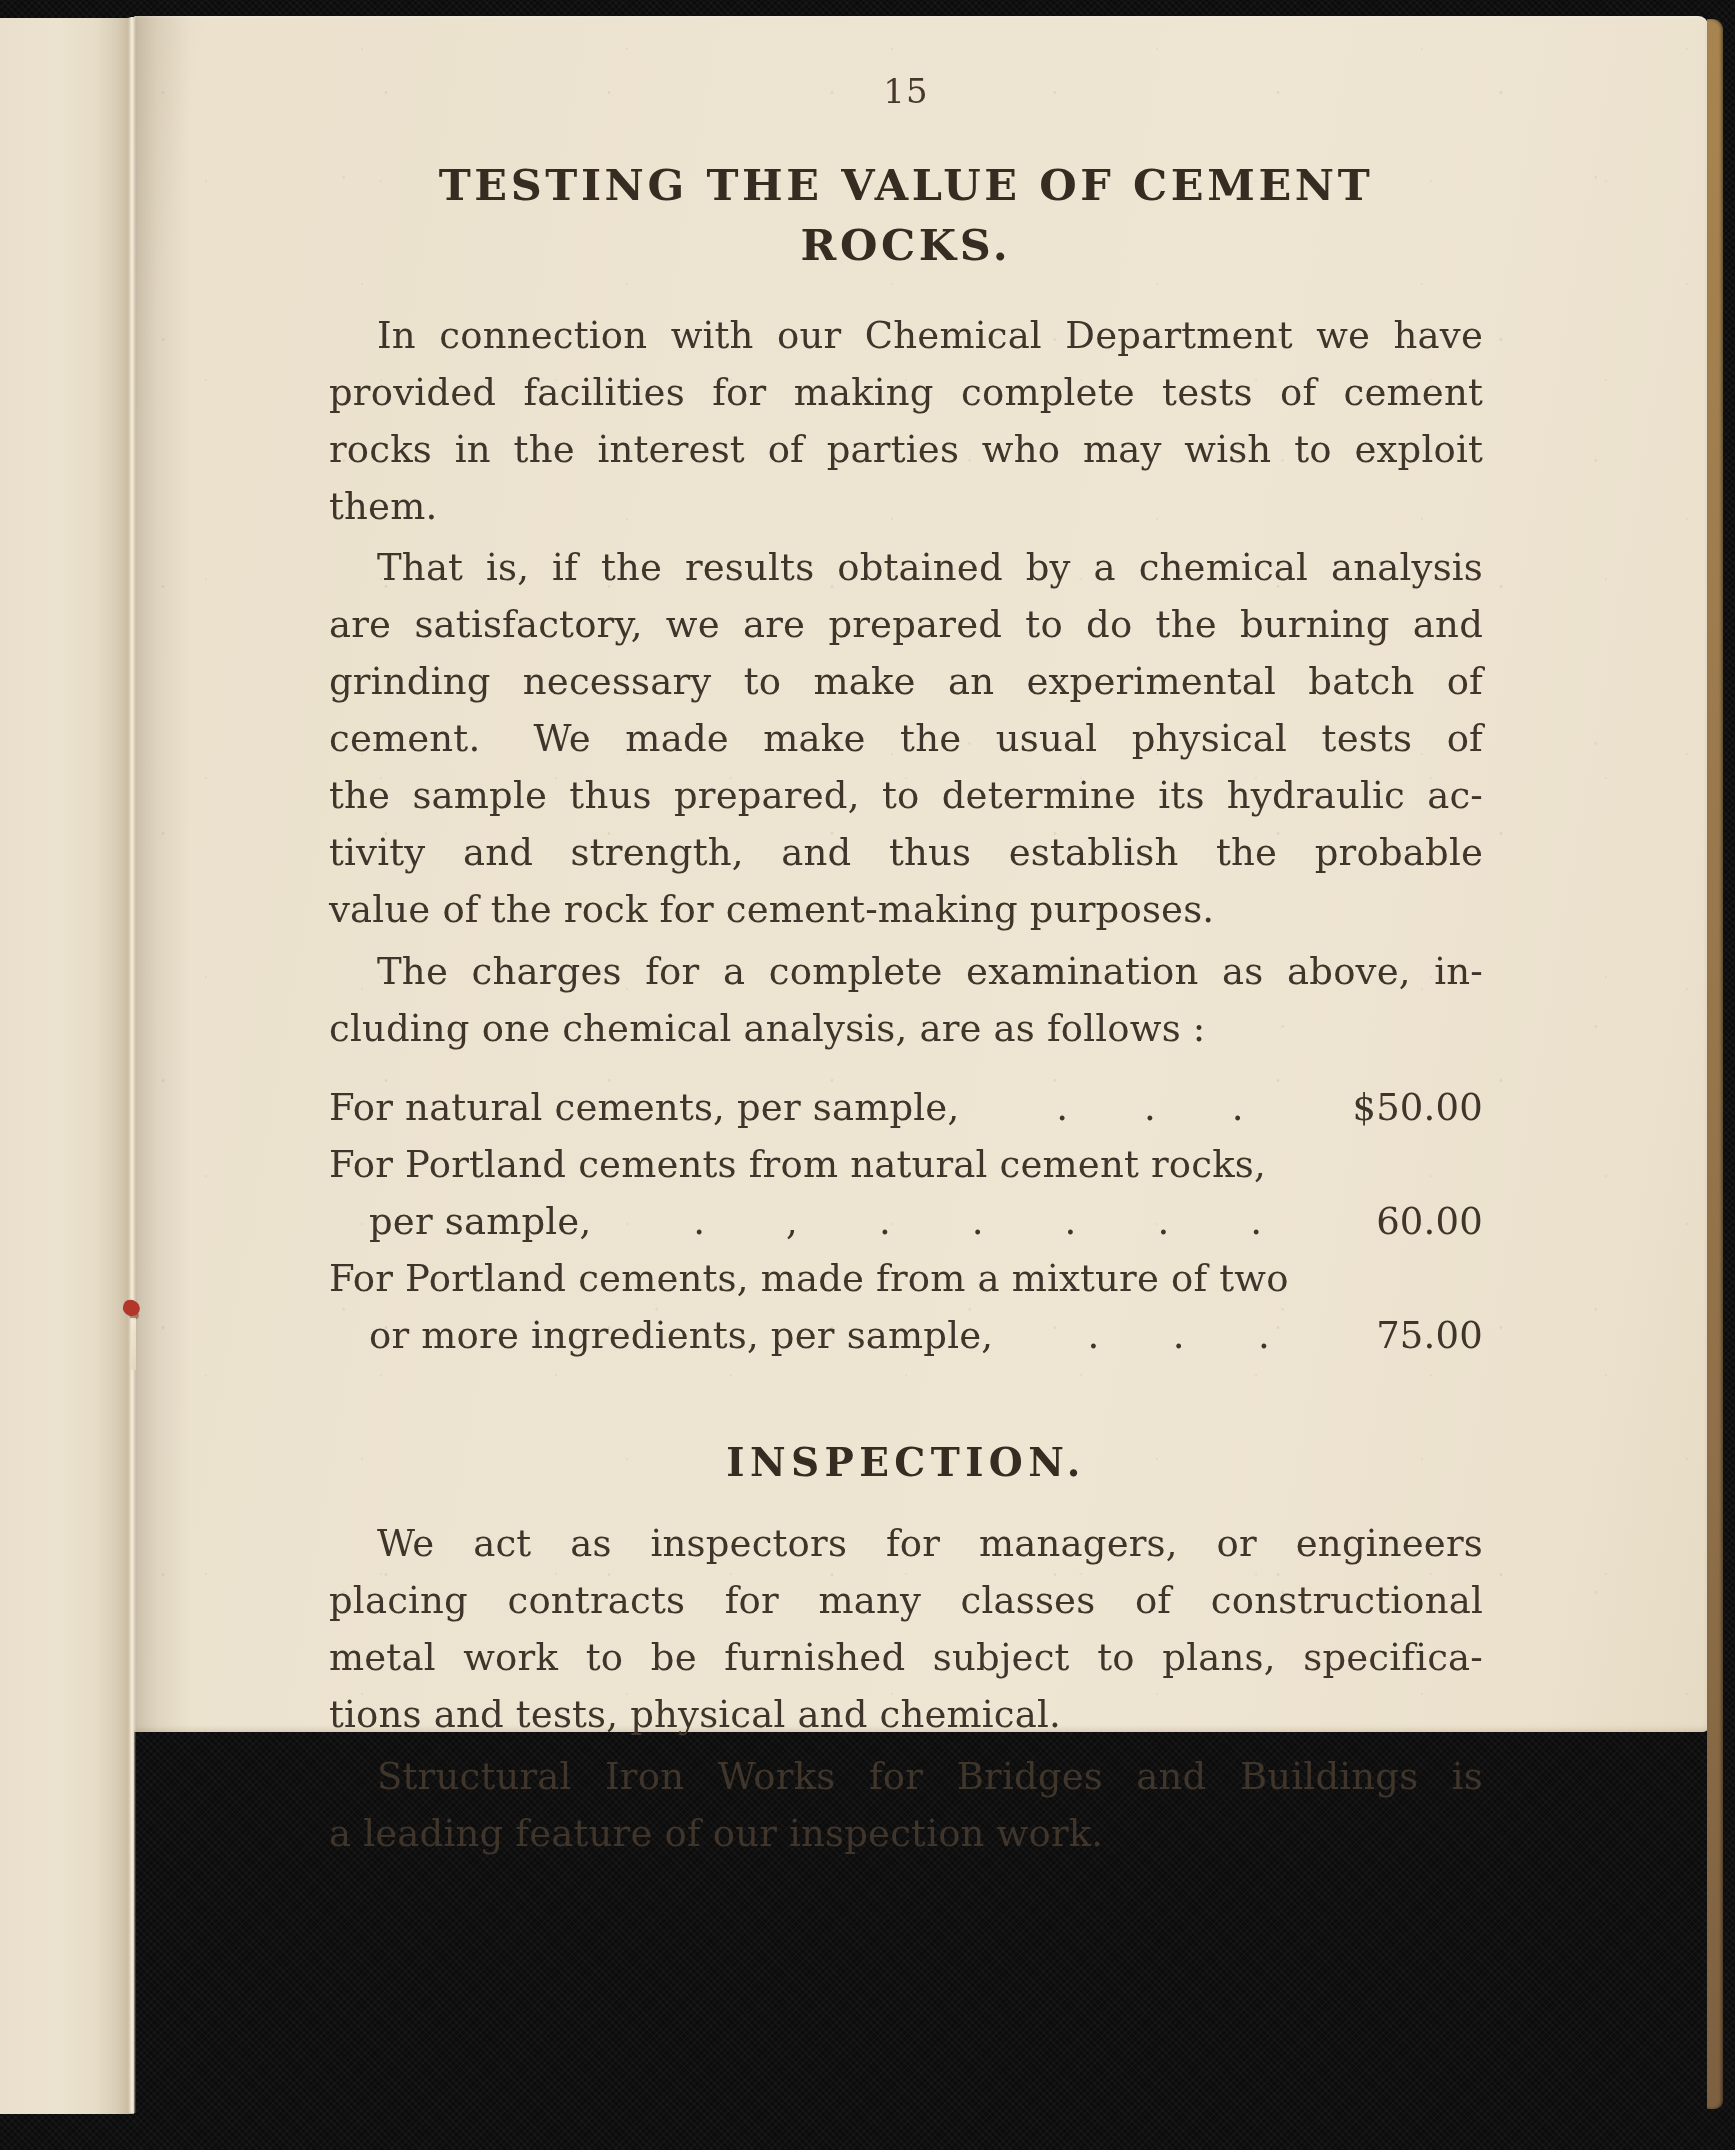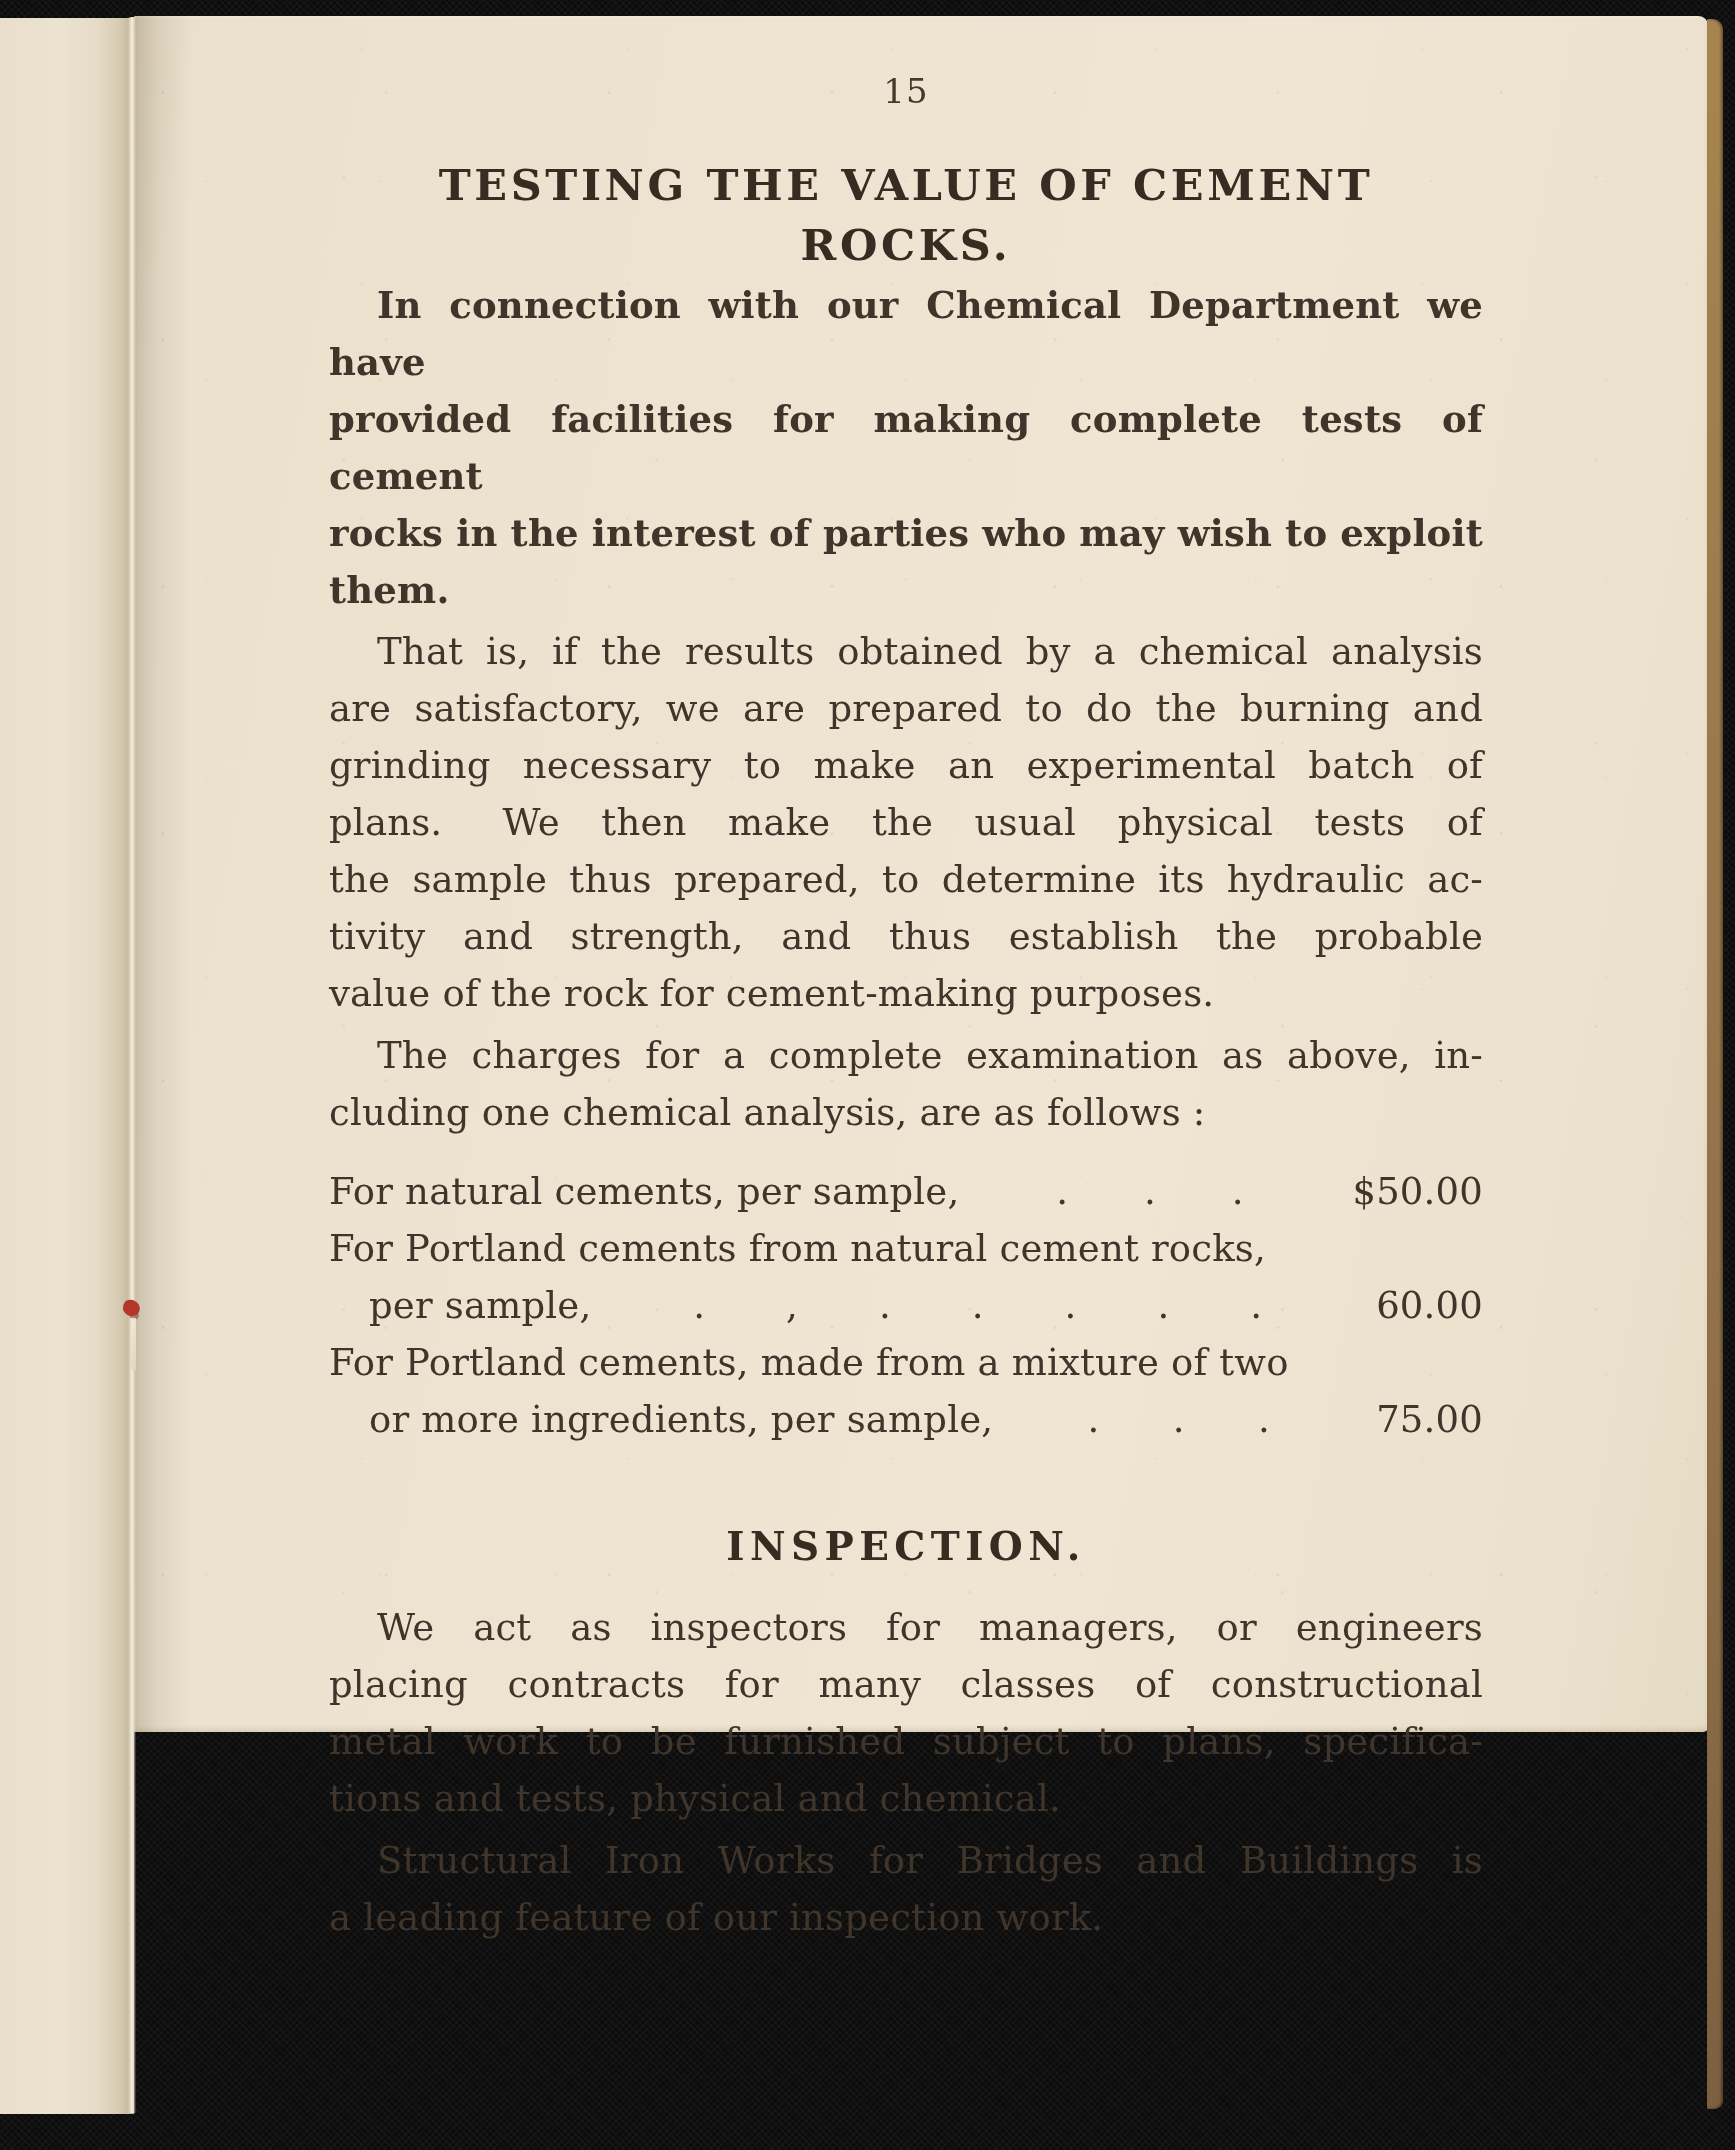--- a/index.html
+++ b/index.html
@@ -129,21 +129,21 @@
     line-height: 60px;
     letter-spacing: 3.6px;
   }
   .section-inspection .section-heading {
     margin-top: 68px;
     font-size: 39px;
     line-height: 60px;
     letter-spacing: 5.4px;
   }
   .paragraph { margin-top: 4.8px; }
-  .section-testing .section-heading + .paragraph { margin-top: 2px; font-weight: bold; }
+  .section-testing .section-heading + .paragraph { margin-top: 32px; }
   .section-inspection .section-heading + .paragraph { margin-top: 23px; }
 
   .pline { text-align: left; }
   .pline:not(.no-j) { text-align: justify; text-align-last: justify; }
   .pline.indent { text-indent: 48px; }
 
   .price-list { margin-top: 22px; line-height: 57px; }
   .price-row { display: flex; align-items: flex-end; }
   .price-row.indent-row { padding-left: 40px; }
   .pr-text { white-space: nowrap; }
@@ -171,21 +171,21 @@
           <div class="paragraph">
             <div class="pline indent">In connection with our Chemical Department we have</div>
             <div class="pline">provided facilities for making complete tests of cement</div>
             <div class="pline">rocks in the interest of parties who may wish to exploit</div>
             <div class="pline no-j">them.</div>
           </div>
           <div class="paragraph">
             <div class="pline indent">That is, if the results obtained by a chemical analysis</div>
             <div class="pline">are satisfactory, we are prepared to do the burning and</div>
             <div class="pline">grinding necessary to make an experimental batch of</div>
-            <div class="pline">plans.  We then make the usual physical tests of</div>
+            <div class="pline">cement.  We made make the usual physical tests of</div>
             <div class="pline">the sample thus prepared, to determine its hydraulic ac-</div>
             <div class="pline">tivity and strength, and thus establish the probable</div>
             <div class="pline no-j">value of the rock for cement-making purposes.</div>
           </div>
           <div class="paragraph">
             <div class="pline indent">The charges for a complete examination as above, in-</div>
             <div class="pline no-j">cluding one chemical analysis, are as follows&nbsp;:</div>
           </div>
           <div class="price-list">
             <div class="price-row">

